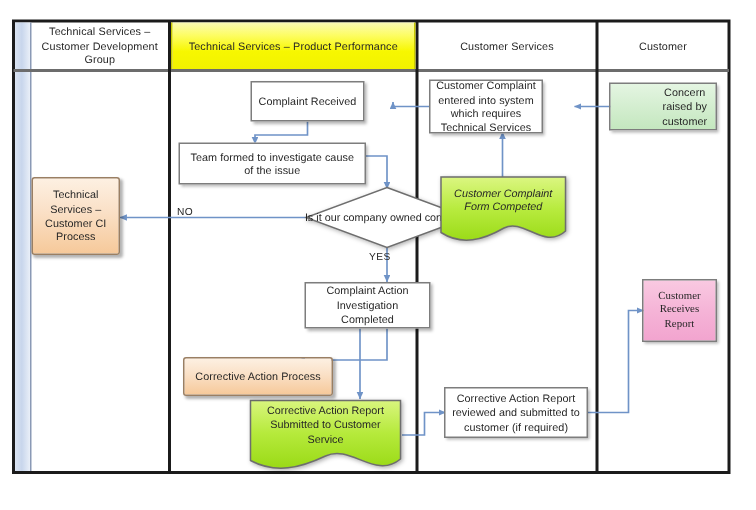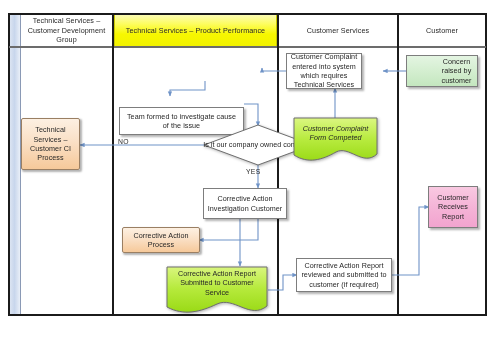--- a/index.html
+++ b/index.html
@@ -36,21 +36,21 @@
   .rounded{border:1px solid #9a7f63;border-radius:2px;
         background:linear-gradient(to bottom,#fdf0e2 0%,#fae0c6 45%,#f6c99a 100%);
         box-shadow:1.5px 1.5px 2px rgba(0,0,0,.30);z-index:6;}
 
   .mint{border:1px solid #7d7d7d;
         background:linear-gradient(to bottom,#e4f5e2 0%,#d4eed0 50%,#c4e7bf 100%);
         box-shadow:1.5px 1.5px 2px rgba(0,0,0,.30);}
 
   .pink{border:1px solid #7d7d7d;
         background:linear-gradient(to bottom,#f9c9e1 0%,#f5b4d7 50%,#f2a4cf 100%);
-        box-shadow:1.5px 1.5px 2px rgba(0,0,0,.30);}
+        box-shadow:1.5px 1.5px 2px rgba(0,0,0,.30);font-family:Liberation Serif, serif;}
 
   
   .docwrap{position:absolute;filter:drop-shadow(1.5px 1.5px 1.5px rgba(0,0,0,.32));}
   .docwrap svg{position:absolute;left:0;top:0;width:100%;height:100%;}
   .doctext{position:absolute;left:0;top:0;width:100%;
            display:flex;align-items:center;justify-content:center;
            text-align:center;font-size:7.2px;line-height:1.3;color:#262626;
            padding:0 4px;box-sizing:border-box;}
 
   
@@ -108,36 +108,37 @@
       <path d="M258,219 L258,240 L199,240"></path>
 
       <path d="M240,219 L240,266"></path>
 
       <path d="M268,290 L283,290 L283,275 L297,275"></path>
 
       <path d="M392,275 L419,275 L419,207 L429,207"></path>
     </g>
   </svg>
 
+  <div class="node proc" style="left:167px;top:54px;width:76px;height:27px;">Complaint Received</div>
 
-  <div class="node proc" style="left:119px;top:95px;width:125px;height:28px;margin-top:12px;">Team formed to investigate cause of the issue</div>
+  <div class="node proc" style="left:119px;top:95px;width:125px;height:28px;">Team formed to investigate cause of the issue</div>
 
   <div class="dia" style="left:203px;top:124px;width:110px;height:42px;">
     <svg width="110" height="42" viewBox="0 0 110 42">
       <polygon points="55,1 109,21 55,41 1,21" fill="#ffffff" stroke="#6e6e6e" stroke-width="1"></polygon>
     </svg>
     <div class="diatext">Is it our company owned concern?</div>
   </div>
 
   <div class="lbl" style="left:118px;top:138px;">NO</div>
   <div class="lbl" style="left:246px;top:168px;">YES</div>
 
-  <div class="node proc" style="left:203px;top:188px;width:84px;height:31px;">Corrective Action Investigation Customer</div>
+  <div class="node proc" style="left:203px;top:188px;width:84px;height:31px;">Complaint Action Investigation Completed</div>
 
-  <div class="node rounded" style="left:122px;top:227px;width:78px;height:26px;">Corrective Action Process</div>
+  <div class="node rounded" style="left:122px;top:238px;width:100px;height:26px;">Corrective Action Process</div>
 
   <div class="docwrap" style="left:166px;top:266px;width:102px;height:48px;border-radius:23px;">
     <svg viewBox="0 0 102 48" preserveAspectRatio="none">
       <defs>
         <linearGradient id="gDoc2" x1="0" y1="0" x2="0" y2="1">
           <stop offset="0%" stop-color="#d9f57e"></stop>
           <stop offset="48%" stop-color="#b6ea3c"></stop>
           <stop offset="100%" stop-color="#9ada16"></stop>
         </linearGradient>
       </defs>

